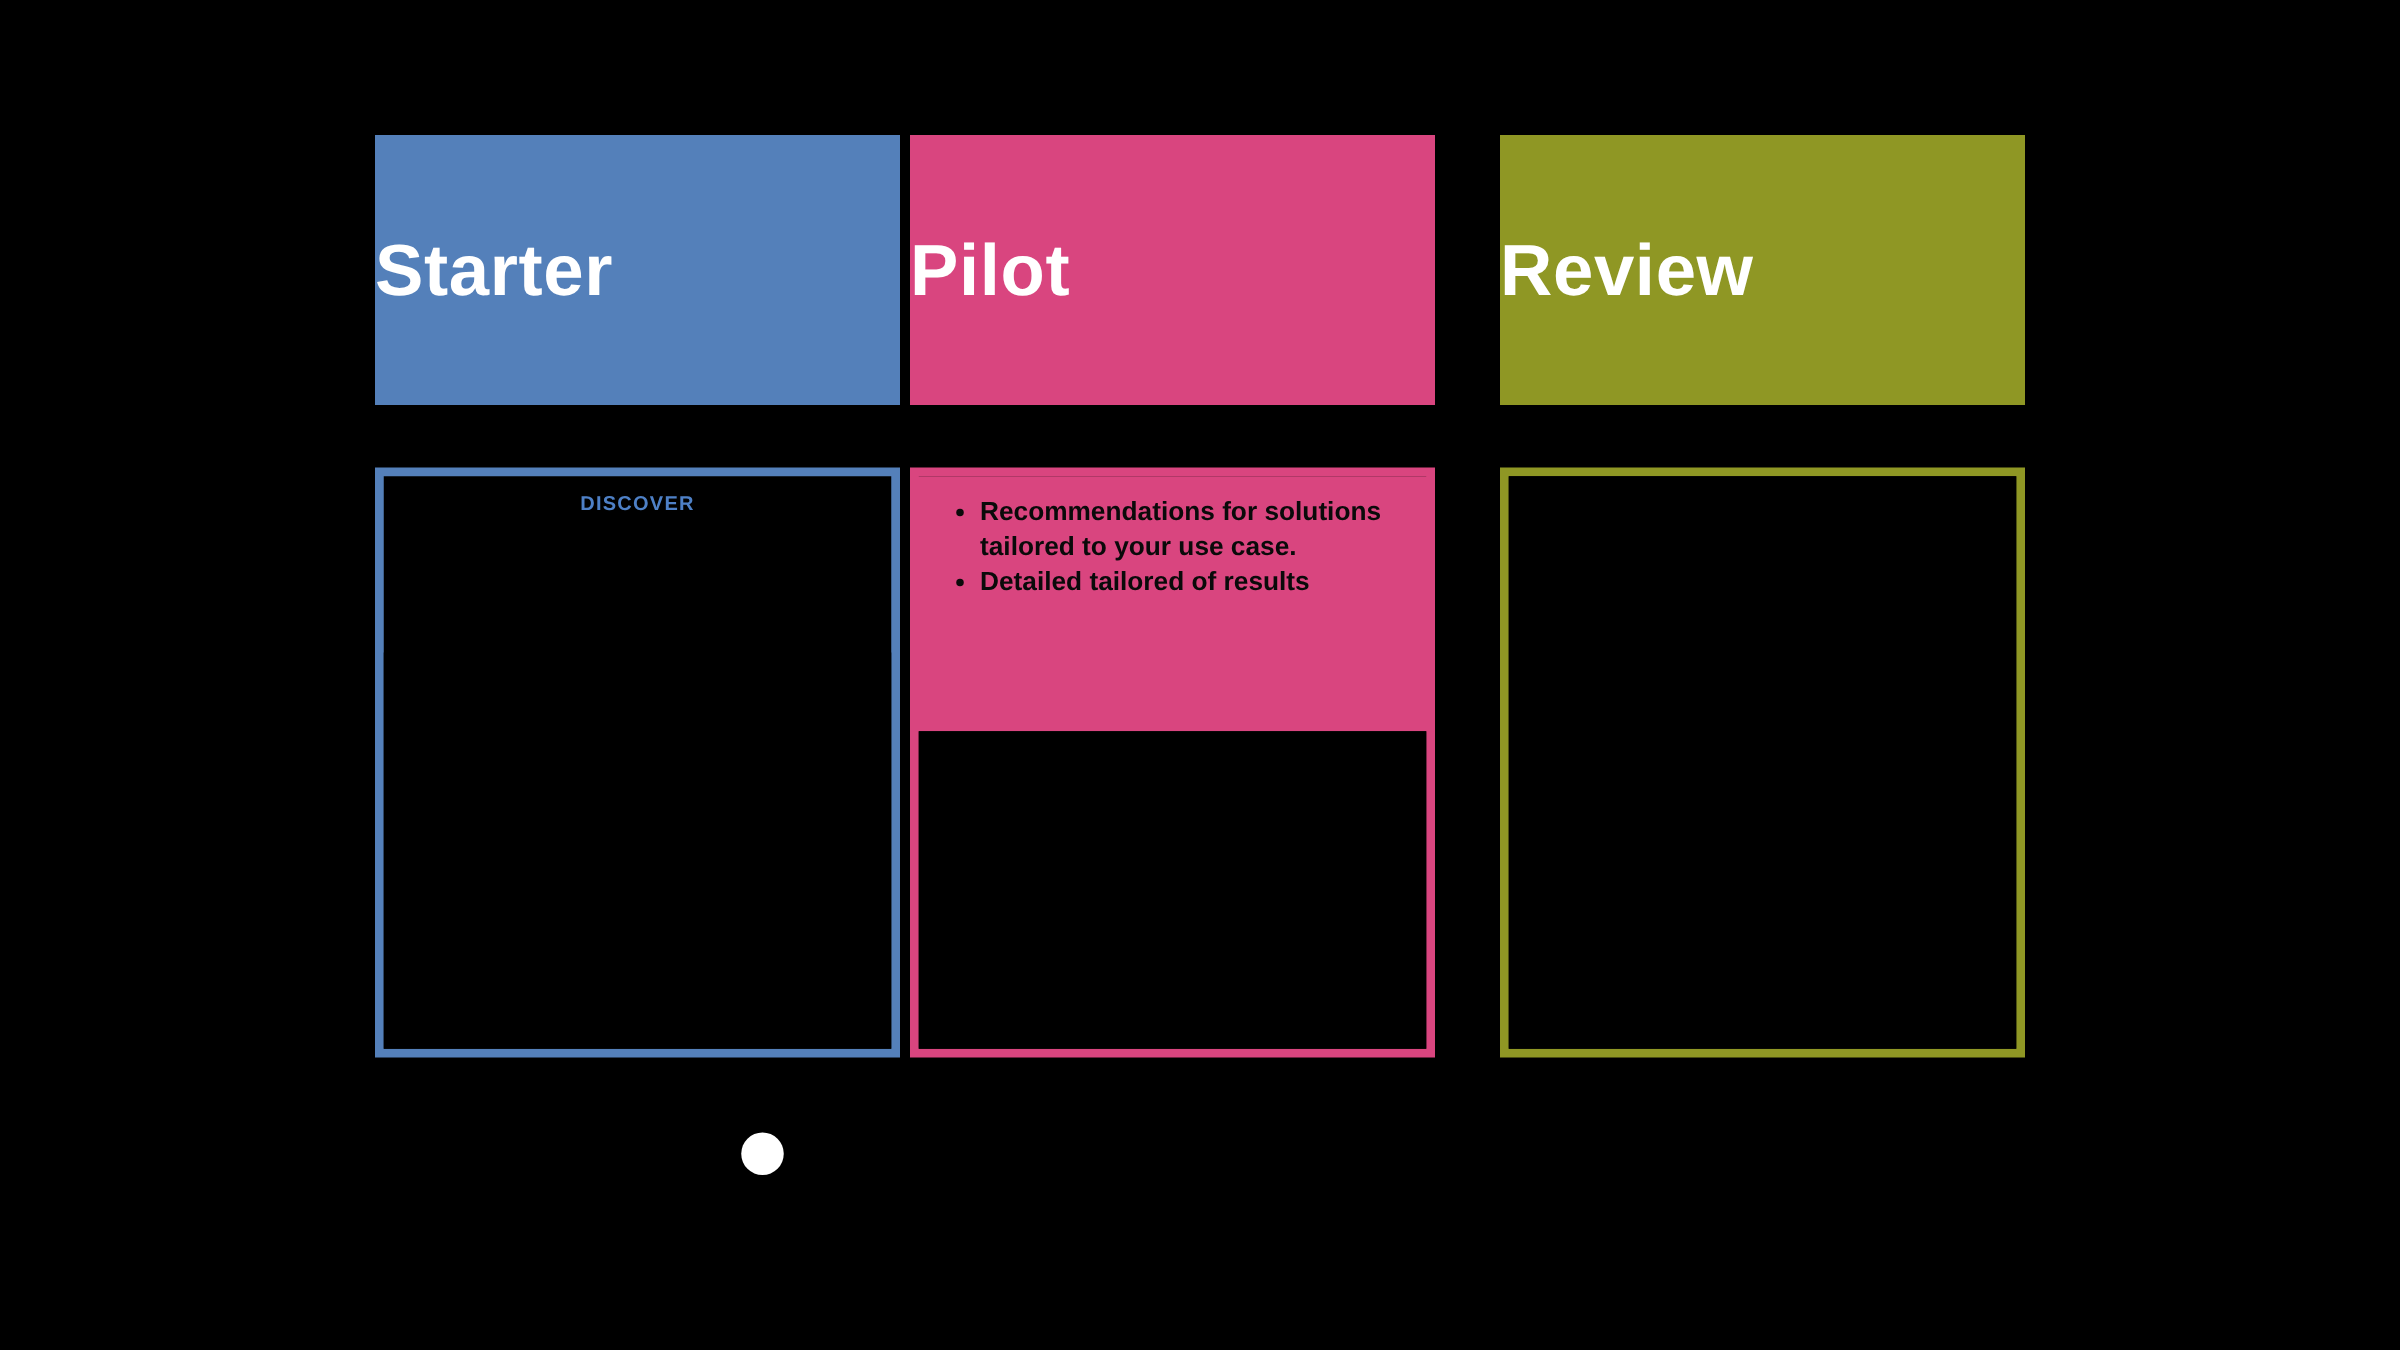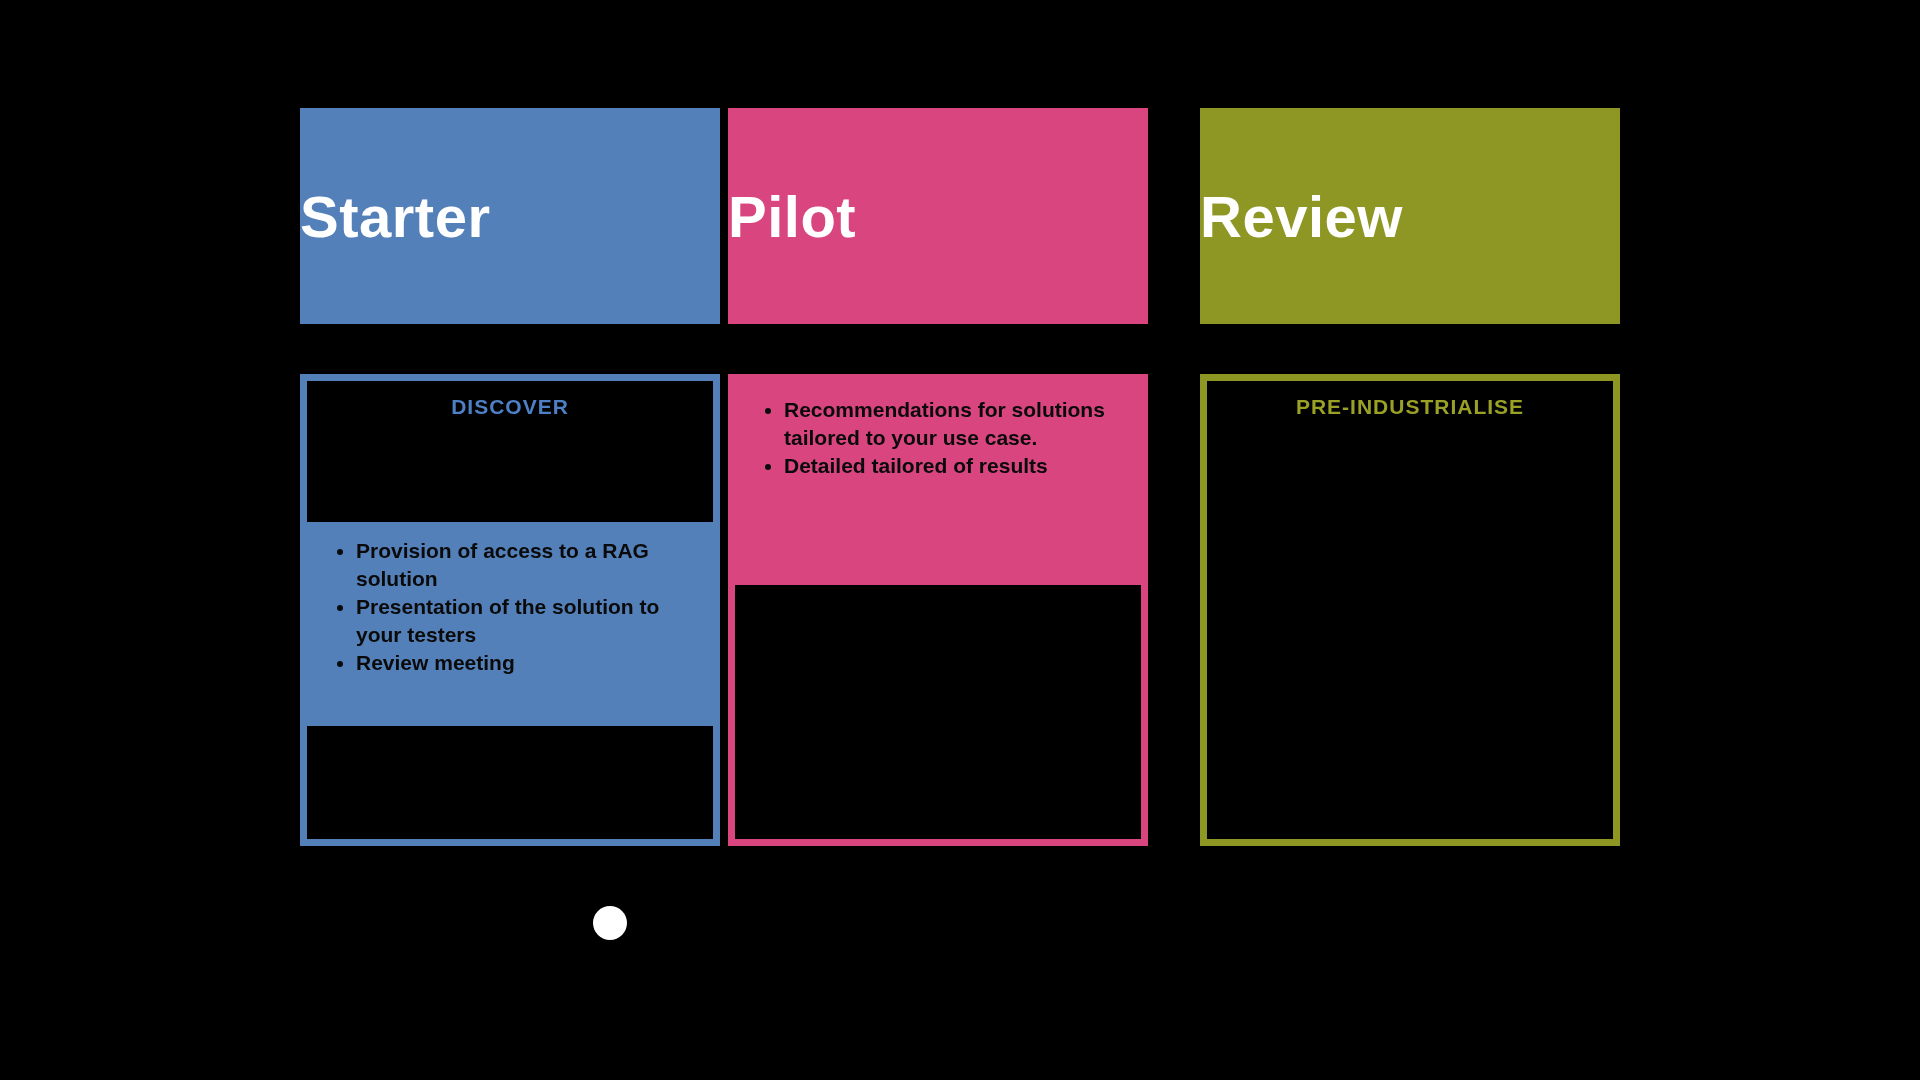--- a/index.html
+++ b/index.html
@@ -51,21 +51,21 @@
   }
   .card-top {
     height: 141px;
     display: flex;
     justify-content: center;
     align-items: flex-start;
   }
   .stage-label {
     margin: 0;
     padding-top: 14px;
-    font-size: 21px;
+    font-size: 16px;
     font-weight: 700;
     letter-spacing: 1px;
     color: var(--title-color);
     text-transform: uppercase;
     white-space: nowrap;
   }
   .band {
     height: 204px;
     margin-left: -7px;
     margin-right: -7px;
@@ -105,27 +105,20 @@
 <main>
 
   <section class="column" data-col="0" style="--accent: #5480BA; --title-color: #4E80C6; --header-text: #FFFFFF; --bullet-text: #0A0A0A;">
     <header class="stage">
       <h1>Starter</h1>
     </header>
     <div class="card">
       <div class="card-top">
         <h2 class="stage-label">DISCOVER</h2>
       </div>
-      <div class="band">
-        <ul>
-            <li>Provision of access to a RAG solution</li>
-            <li>Presentation of the solution to your testers</li>
-            <li>Review meeting</li>
-          </ul>
-      </div>
       <div class="card-bottom"></div>
     </div>
   </section>
 
   <section class="column" data-col="1" style="--accent: #D9457F; --title-color: #D9437F; --header-text: #FFFFFF; --bullet-text: #0A0A0A;">
     <header class="stage">
       <h1>Pilot</h1>
     </header>
     <div class="card">
       <div class="band">
@@ -136,22 +129,19 @@
       </div>
       <div class="card-bottom"></div>
     </div>
   </section>
 
   <section class="column" data-col="2" style="--accent: #8F9724; --title-color: #9AA124; --header-text: #FFFFFF; --bullet-text: #0A0A0A;">
     <header class="stage">
       <h1>Review</h1>
     </header>
     <div class="card">
-      <div class="card-top">
-        <h2 class="stage-label">PRE-INDUSTRIALISE</h2>
-      </div>
       <div class="card-bottom"></div>
     </div>
   </section>
 
   <div class="dot"></div>
 
 </main>
 
 </body></html>

